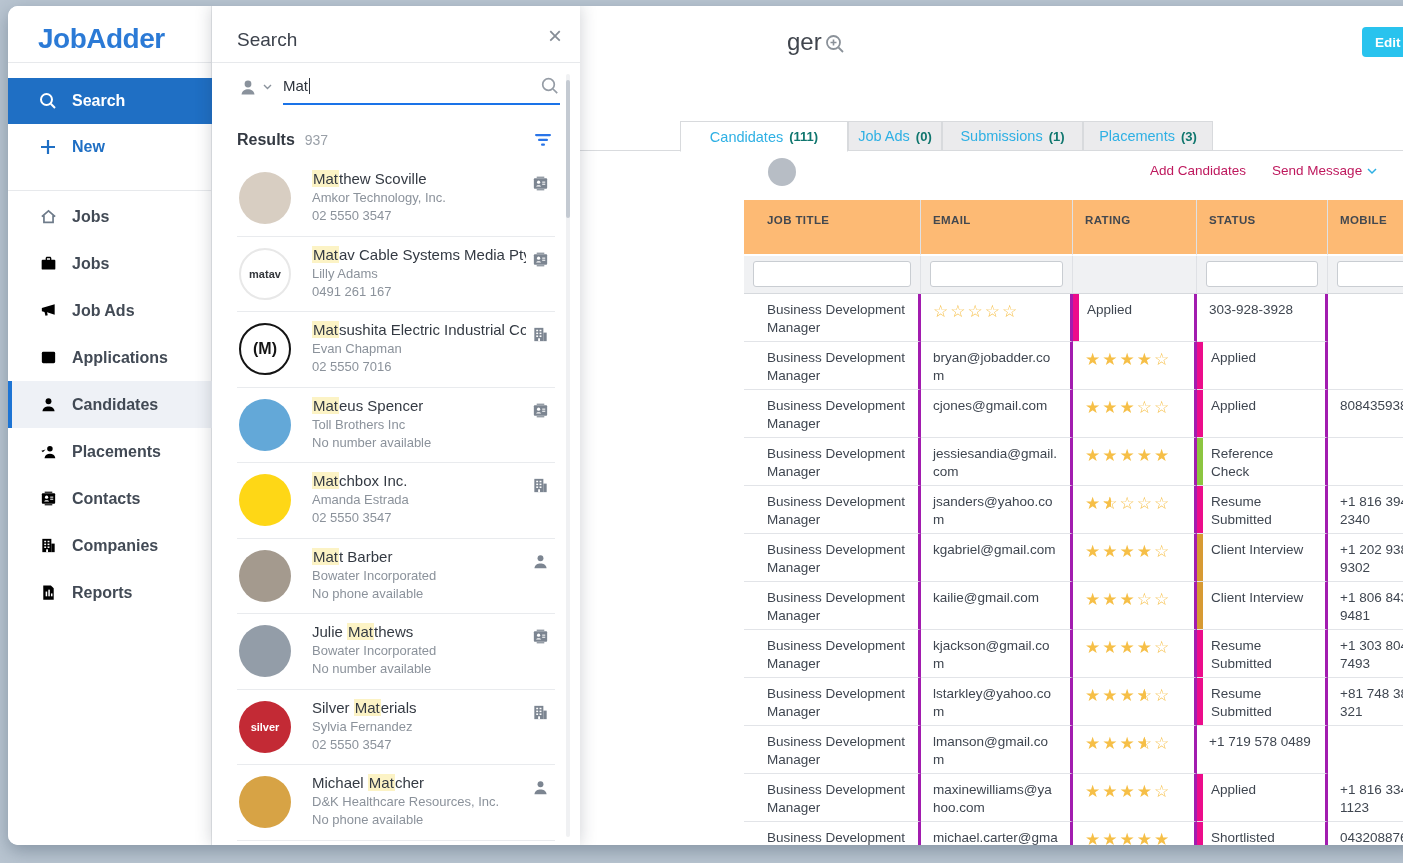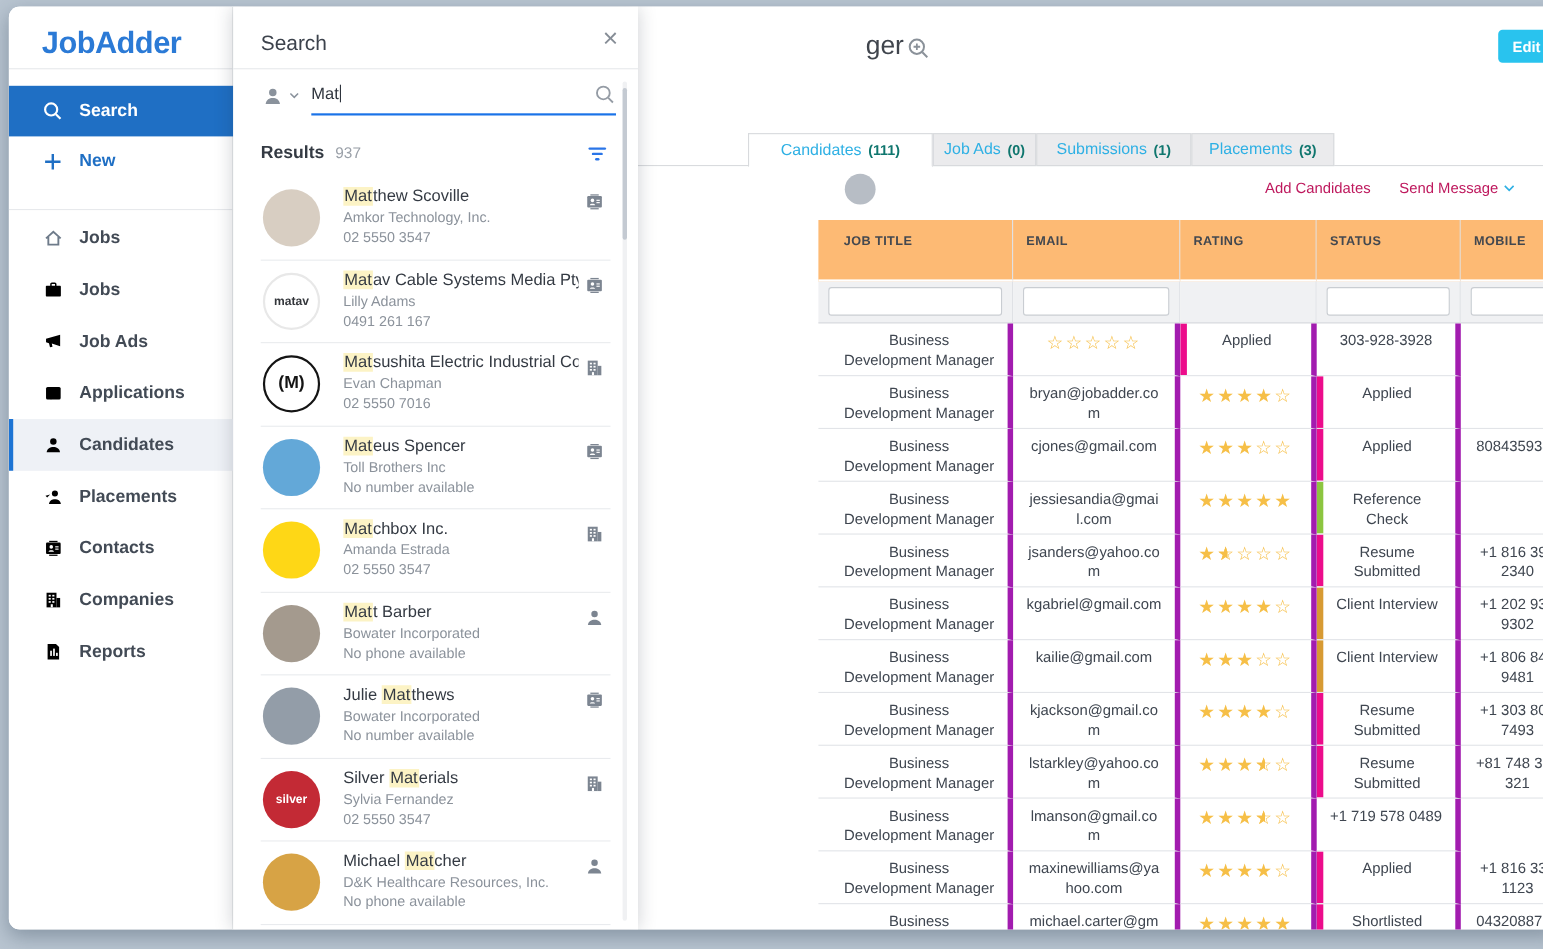--- a/index.html
+++ b/index.html
@@ -48,22 +48,22 @@
 
   
   .grid-table { position:absolute; left:532px; top:194px; right:0; }
   .trow { display:grid; grid-template-columns:177px 152px 124px 131px 108px minmax(180px,1fr); }
   .th { background:#fdba74; border-right:1px solid #dfe1e5; border-bottom:2px solid #fff;
     height:56px; padding:14px 12px 0 12px; font-size:11.5px; font-weight:700; color:#43484f; letter-spacing:.4px; }
   .th:first-child { padding-left:23px; }
   .tf { background:#f0f1f3; border-right:1px solid #dfe1e5; border-bottom:1px solid #d6d9dd; height:38px; padding:5px 9px; }
   .tf input { width:100%; height:26px; border:1px solid #c9cdd2; border-radius:3px; background:#fff;
     font-family:inherit; font-size:13px; padding:0 6px; }
-  .td { border-right:5px solid #a21caf; border-bottom:1px solid #e2e4e8; min-height:48px; height:48px;
-    padding:7px 12px; font-size:13.5px; color:#3f4650; line-height:1.33; overflow:hidden; word-break:break-word;text-align:center; }
+  .td { border-right:3px solid #a21caf; border-bottom:1px solid #e2e4e8; min-height:48px; height:48px;
+    padding:7px 12px; font-size:13.5px; color:#3f4650; line-height:1.33; overflow:hidden; word-break:break-word; }
   .td.jobtitle { padding-left:23px; }
   .td.email { word-break:break-all; }
   .td.status { position:relative; padding-left:14px; }
   .td.status .bar { position:absolute; left:0; top:0; bottom:0; width:6px; }
   .stars { letter-spacing:2px; font-size:17px; color:#f6bf47; white-space:nowrap; cursor:pointer; }
   .star-half { position:relative; display:inline-block; }
   .star-half .fill { position:absolute; left:0; top:0; width:52%; overflow:hidden; }
 
   
   .overlay { position:absolute; left:204px; top:0; width:368px; height:100%; background:#fff; z-index:10;

